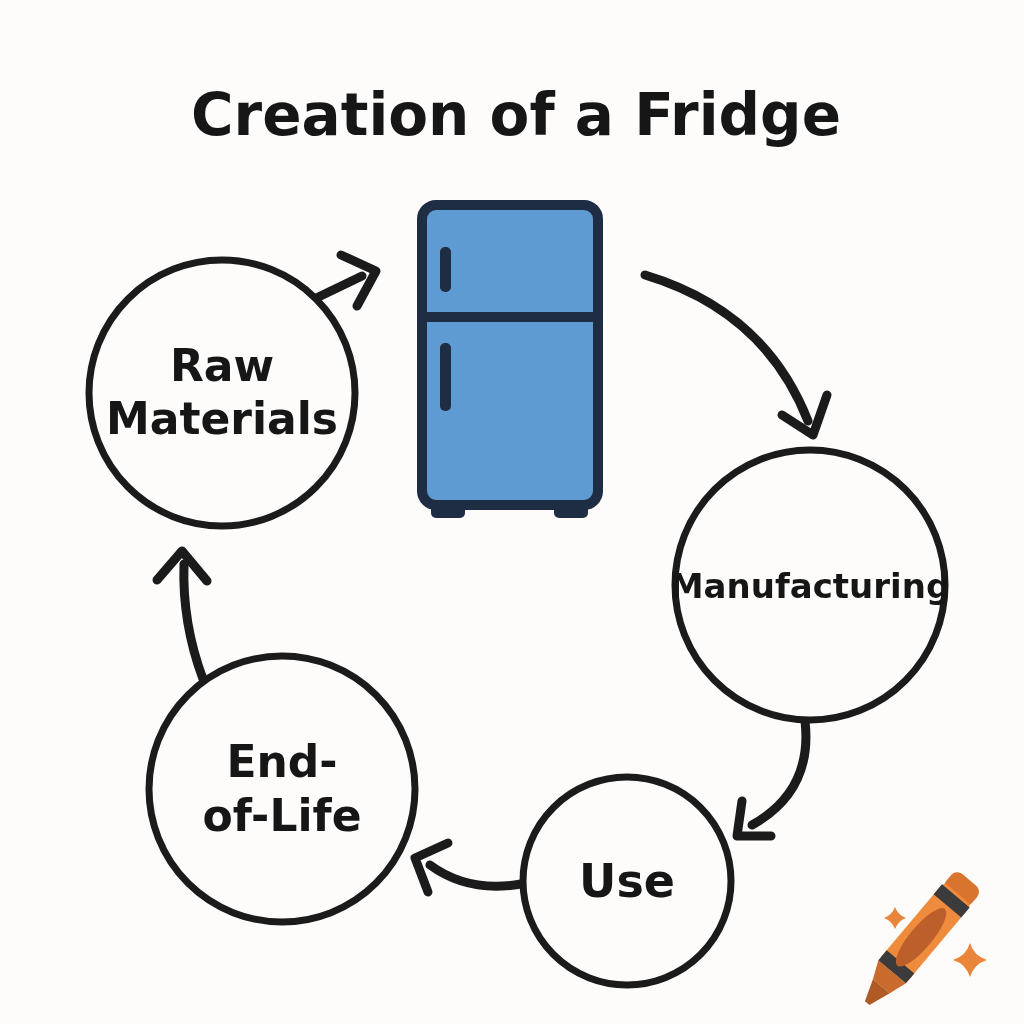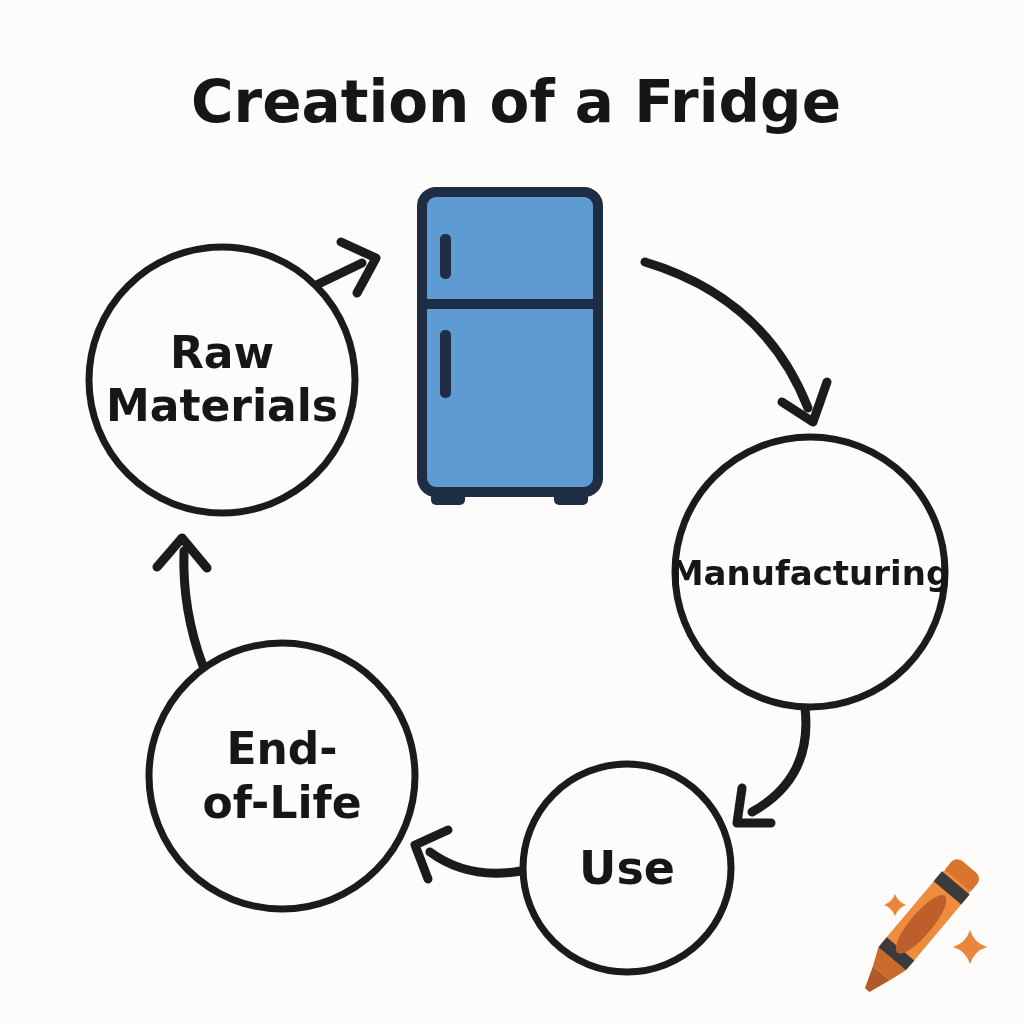--- a/index.html
+++ b/index.html
@@ -1,17 +1,17 @@
 <!DOCTYPE html>
 <html><head>
 <meta charset="utf-8">
 <style>
   html, body { margin: 0; padding: 0; }
   body { width: 1024px; height: 1024px; background: #fdfcfa; overflow: hidden; }
-  .canvas { position: relative; width: 1024px; height: 848px; }
+  .canvas { position: relative; width: 1024px; height: 848px; margin-top: 13px; }
   svg { display: block; }
   .title-text {
     font-family: "DejaVu Sans", "Liberation Sans", sans-serif;
     font-weight: bold;
     font-size: 58px;
     fill: #161616;
     text-anchor: middle;
   }
   .node-label {
     font-family: "DejaVu Sans", "Liberation Sans", sans-serif;

